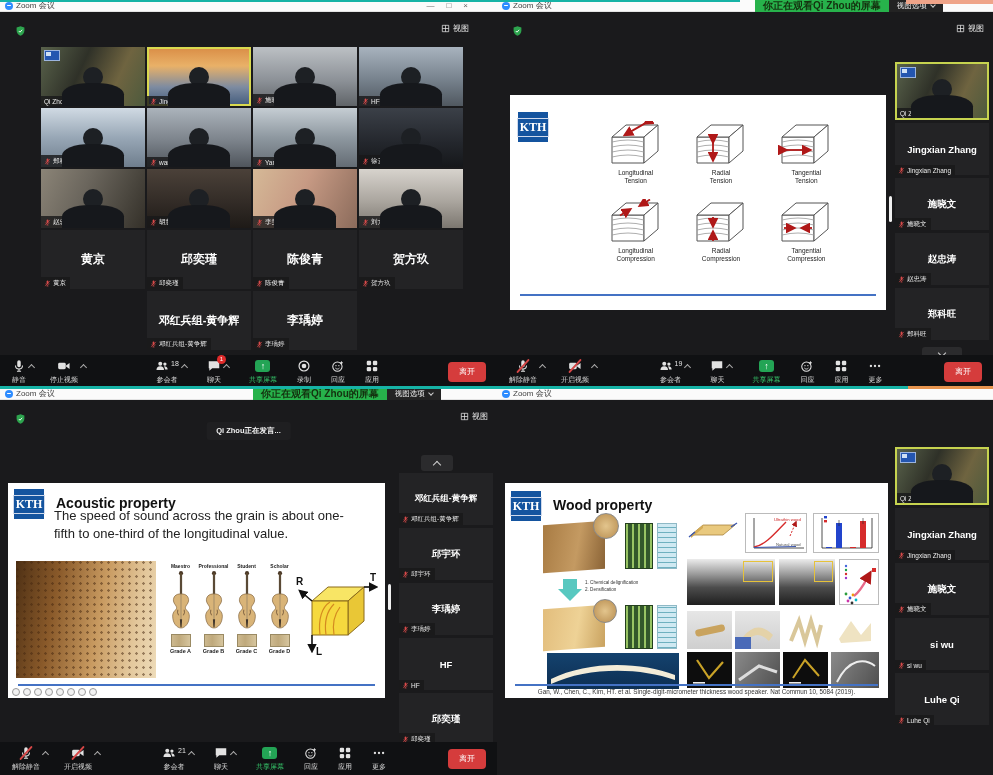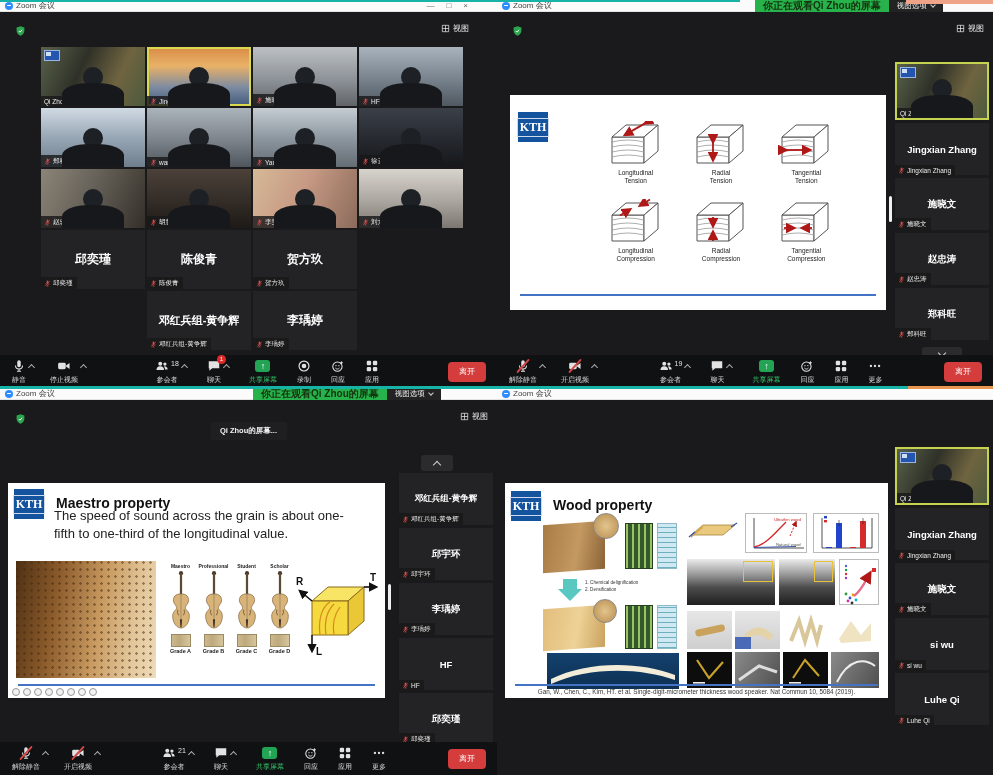--- a/index.html
+++ b/index.html
@@ -345,20 +345,29 @@
         <div class="tile bg-lft person">
           <div class="chip">
               <svg>
                 <use href="#i-micoff"></use>
               </svg>
               <span>刘方恬</span>
             </div>
         </div>
 
         <div class="tile">
+          <div class="bigname">黄京</div>
+          <div class="chip">
+              <svg>
+                <use href="#i-micoff"></use>
+              </svg>
+              <span>黄京</span>
+            </div>
+        </div>
+        <div class="tile">
           <div class="bigname">邱奕瑾</div>
           <div class="chip">
               <svg>
                 <use href="#i-micoff"></use>
               </svg>
               <span>邱奕瑾</span>
             </div>
         </div>
         <div class="tile">
           <div class="bigname">陈俊青</div>
@@ -705,36 +714,36 @@
         <span class="viewopt">
             <span>视图选项</span>
             <span class="car"></span>
           </span>
       </span>
     </div>
     <div class="meeting">
       <svg class="shield">
           <use href="#i-shield"></use>
         </svg>
-      <div class="speakbadge">Qi Zhou的屏幕...</div>
+      <div class="speakbadge">Qi Zhou正在发言...</div>
       <div class="viewbtn">
         <svg>
             <use href="#i-grid"></use>
           </svg>
         <span>视图</span>
       </div>
       <div class="chev-up-float">
           <i></i>
         </div>
 
       <div class="stage bl-stage">
         <div class="kth" style="left:6px;top:6px">
             <span>KTH</span>
           </div>
-        <div class="bl-title">Maestro property</div>
+        <div class="bl-title">Acoustic property</div>
         <div class="bl-body">The speed of sound across the grain is about one- fifth to one-third of the longitudinal value.</div>
 
         <div class="woodwall"></div>
 
         <div class="violins">
           <div class="vcol">
             <span class="vlab">Maestro</span>
             <svg width="26" height="62" viewBox="0 0 30 78">
                 <use href="#violin"></use>
               </svg>

